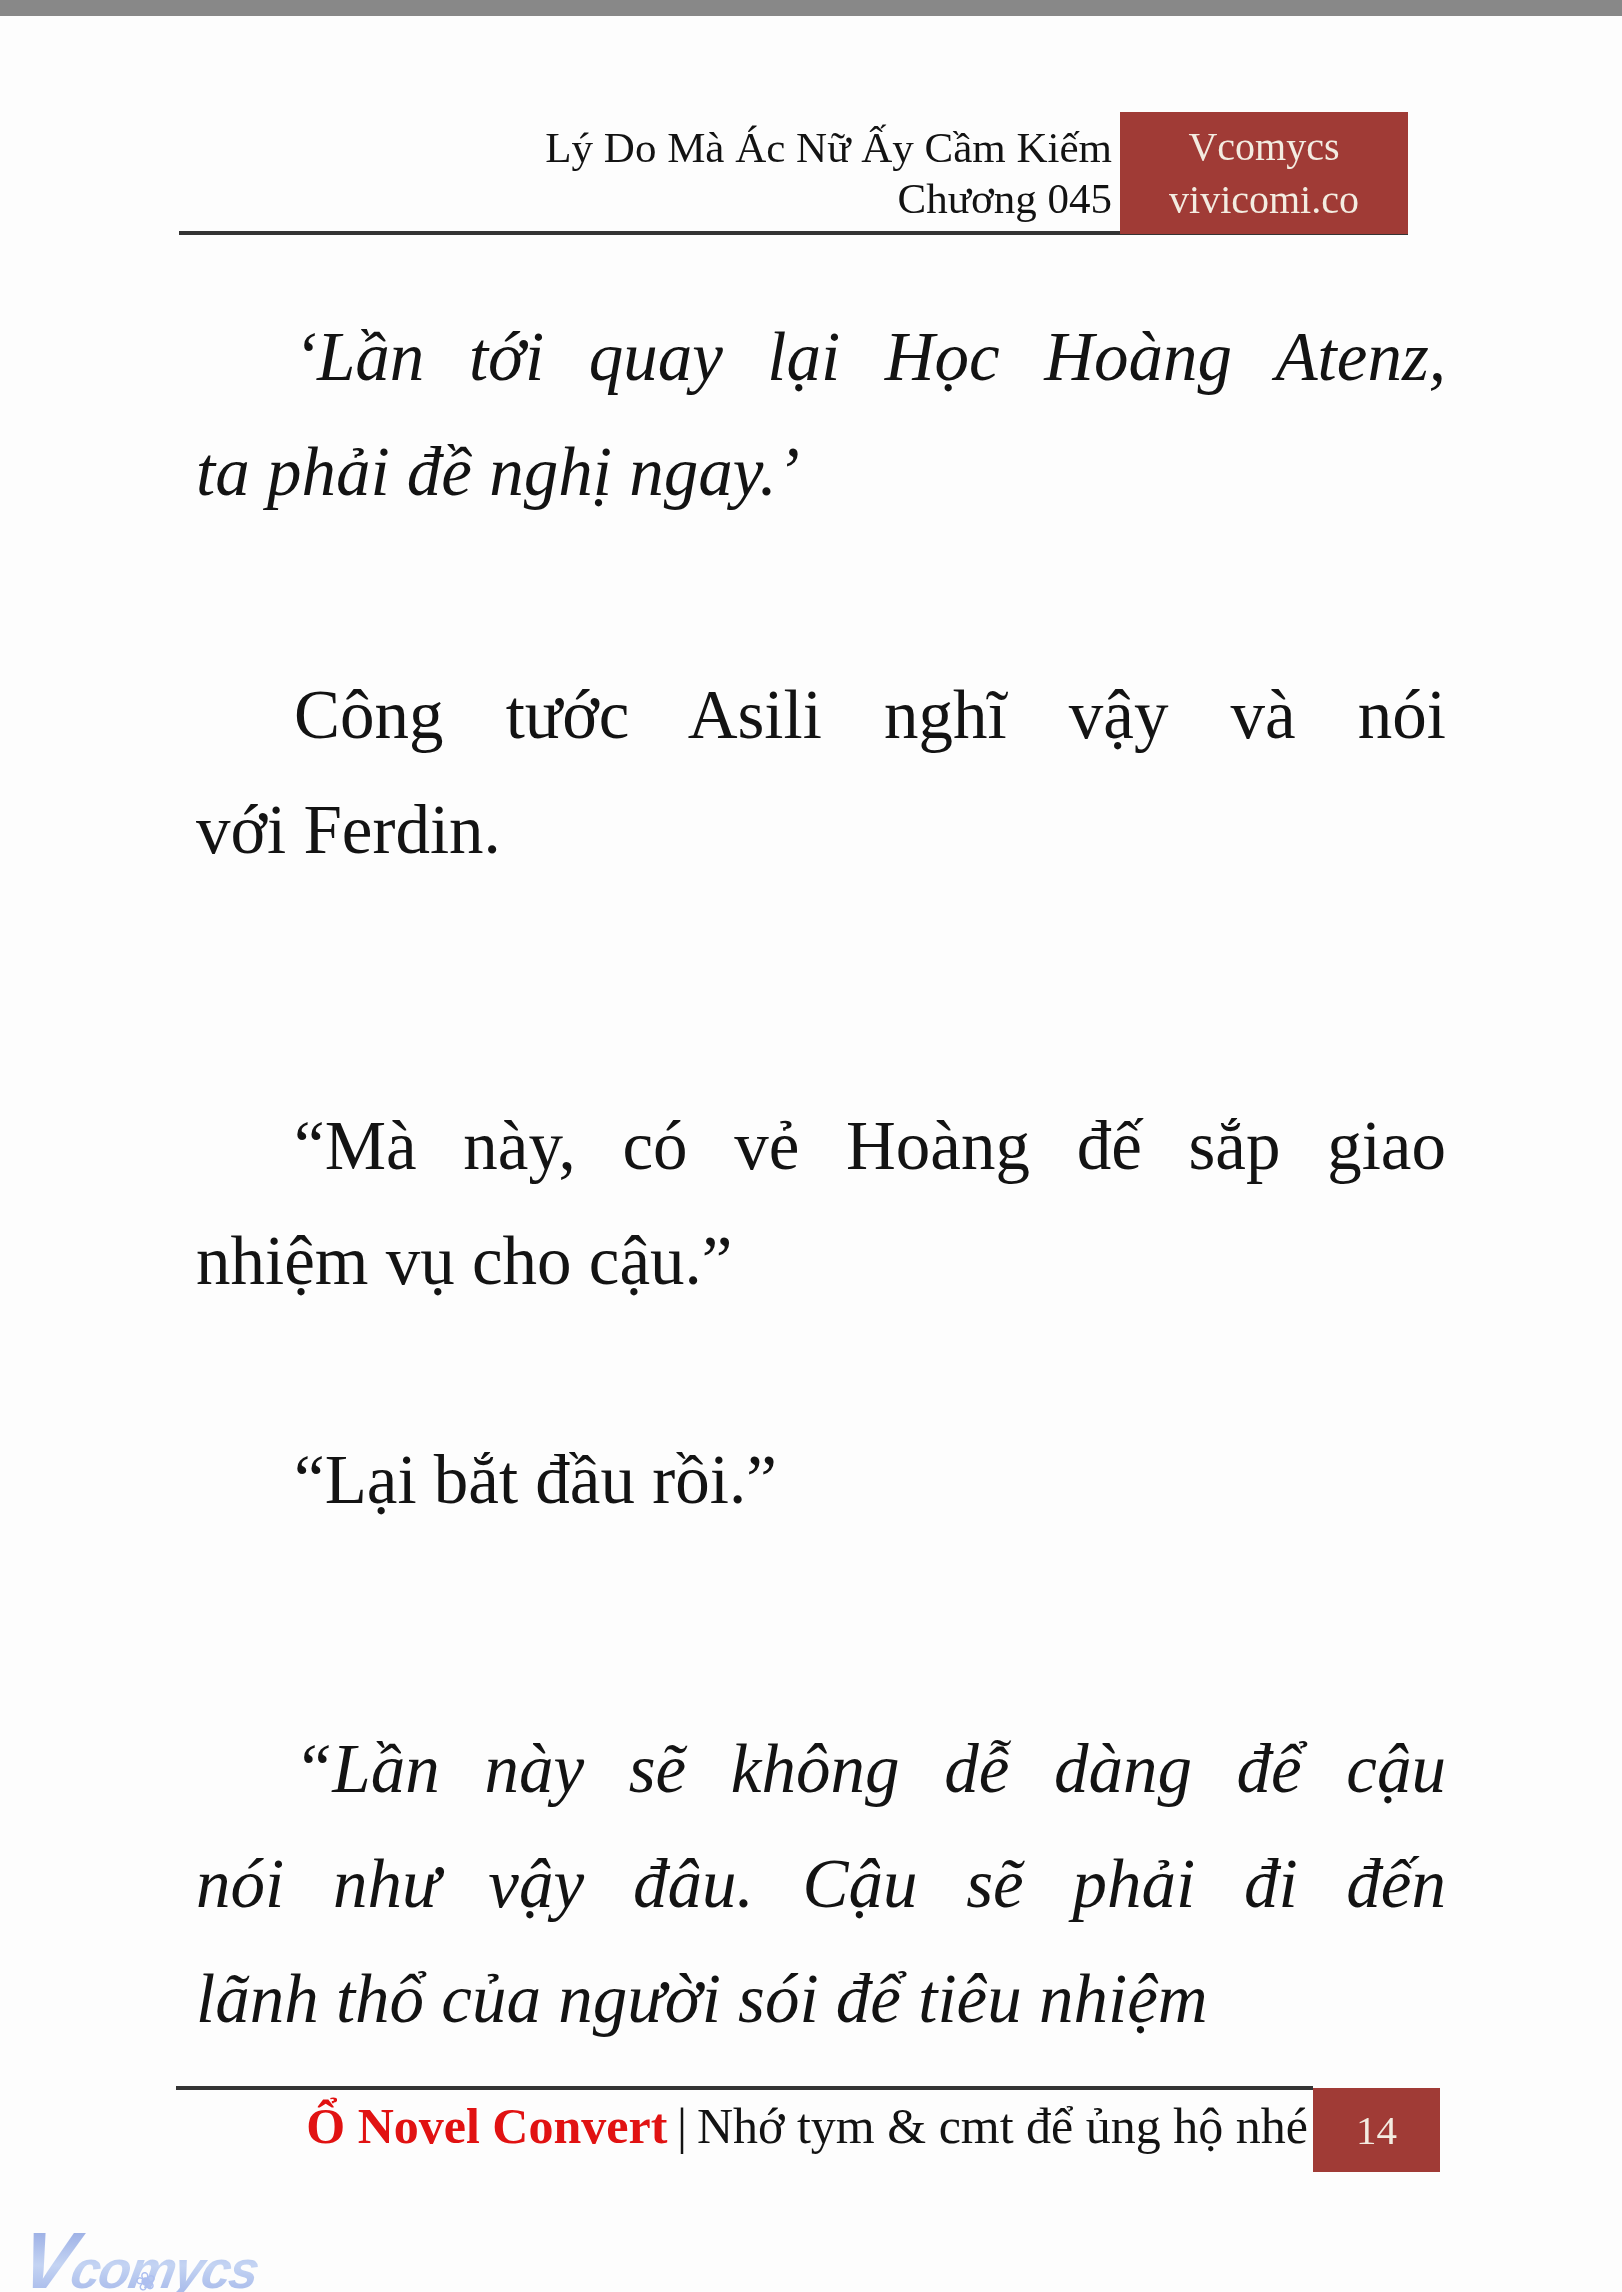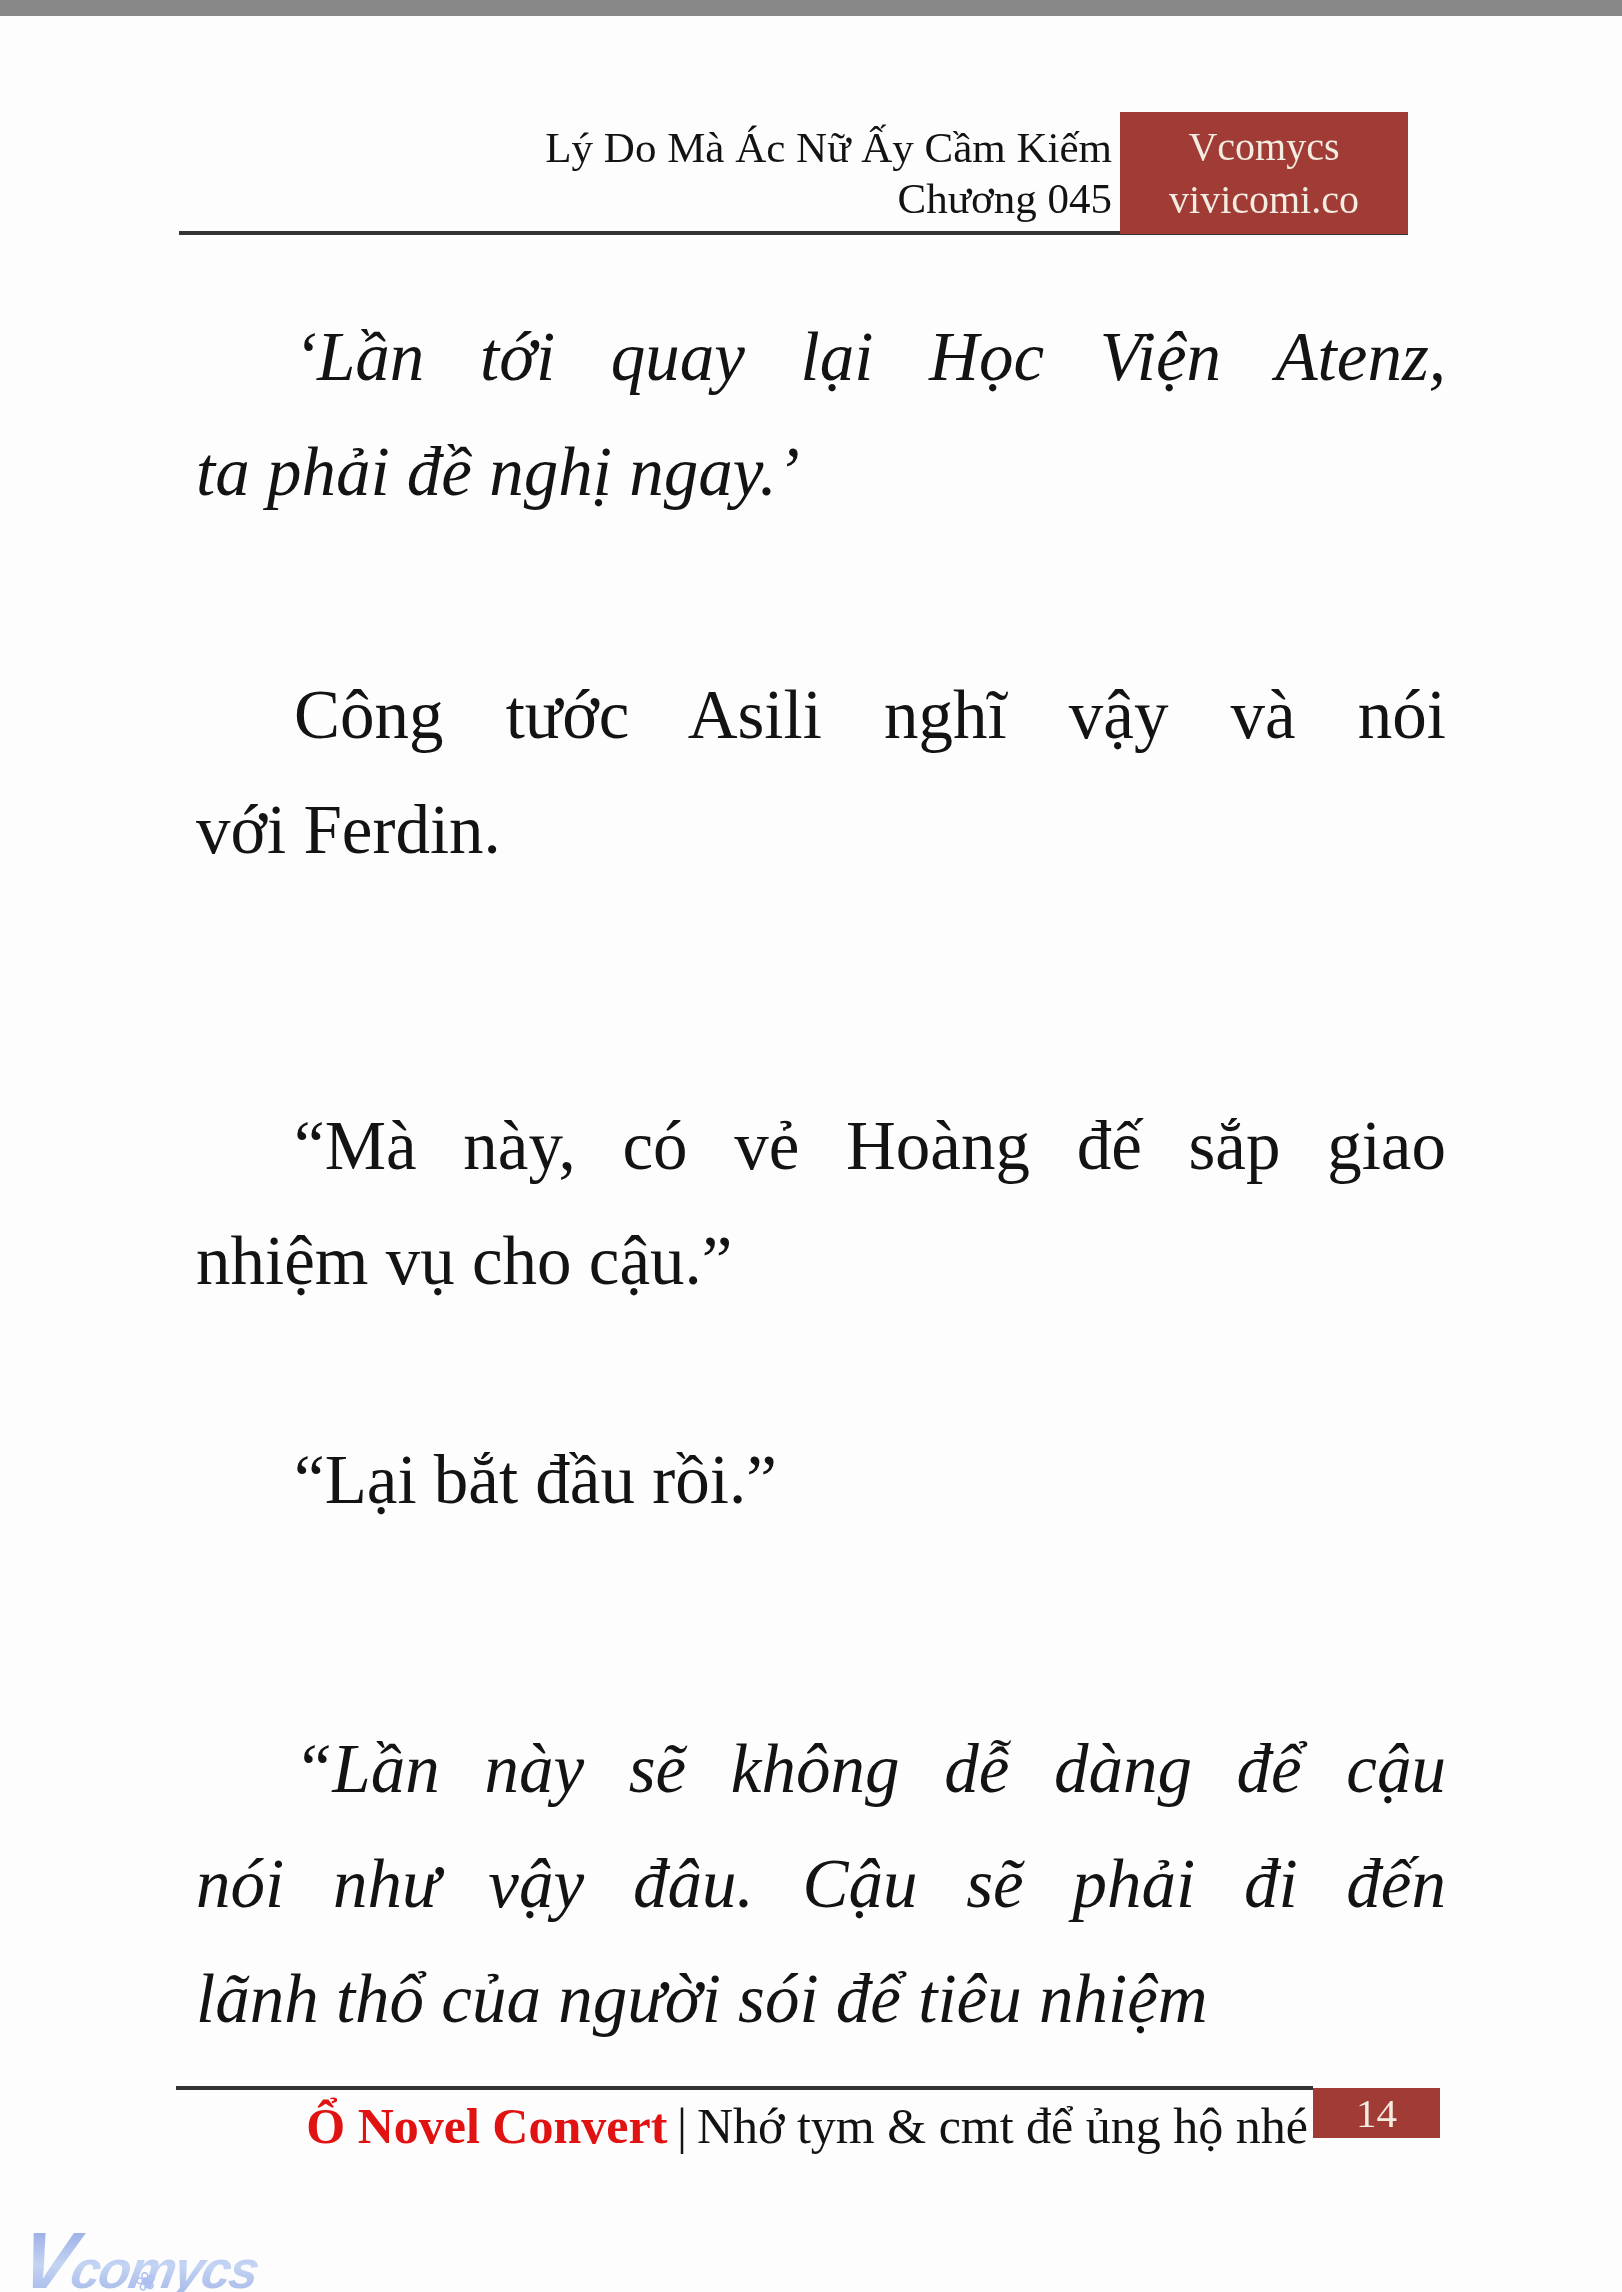--- a/index.html
+++ b/index.html
@@ -100,21 +100,21 @@
     color:var(--ink);
   }
   .footer-brand{
     color:var(--footer-red);
     font-weight:bold;
   }
   .footer-sep{padding:0 9.8px;}
   .page-badge{
     position:absolute;
     left:1313px;top:2072px;
-    width:127px;height:50px;
+    width:127px;height:84px;
     background:var(--accent-red);
     color:var(--cream);
     font-size:41px;
     display:flex;align-items:center;justify-content:center;
   }
 
   
   .watermark{
     position:absolute;
     left:21.6px;top:2203px;
@@ -153,21 +153,21 @@
 
   <div class="brand-box">
     <div>Vcomycs</div>
     <div>vivicomi.co</div>
   </div>
 
   <div class="header-rule"></div>
 
   <div class="body-text" id="body-text">
       <div class="para italic">
-        <div class="line justify first">‘Lần tới quay lại Học Viện Atenz,</div>
+        <div class="line justify first">‘Lần tới quay lại Học Hoàng Atenz,</div>
         <div class="line">ta phải đề nghị ngay.’</div>
       </div>
       <div class="para">
         <div class="line justify first">Công tước Asili nghĩ vậy và nói</div>
         <div class="line">với Ferdin.</div>
       </div>
       <div class="para">
         <div class="line justify first">“Mà này, có vẻ Hoàng đế sắp giao</div>
         <div class="line">nhiệm vụ cho cậu.”</div>
       </div>

